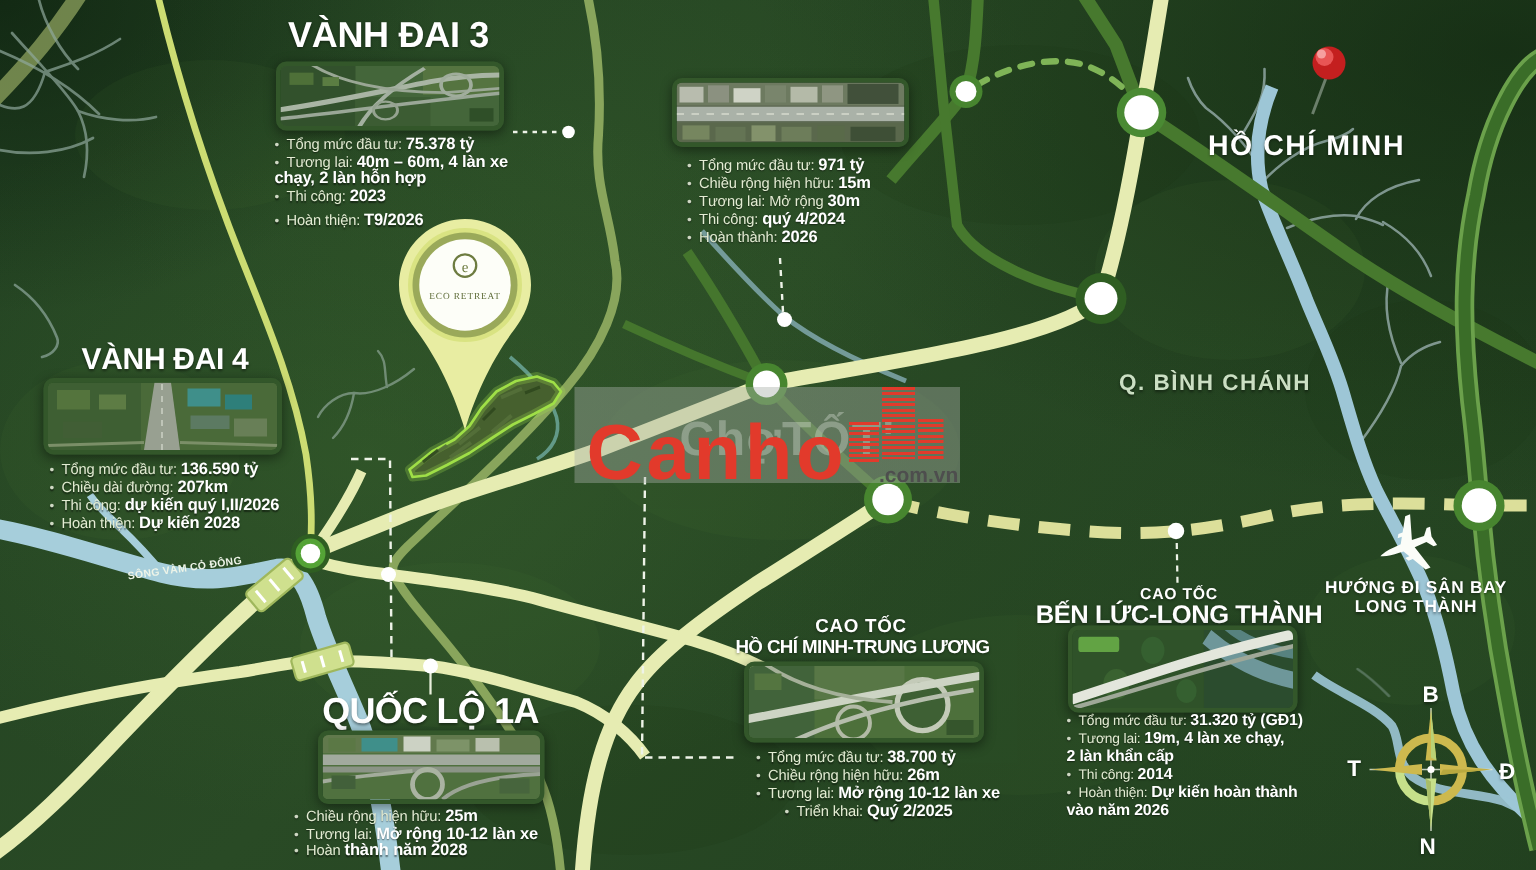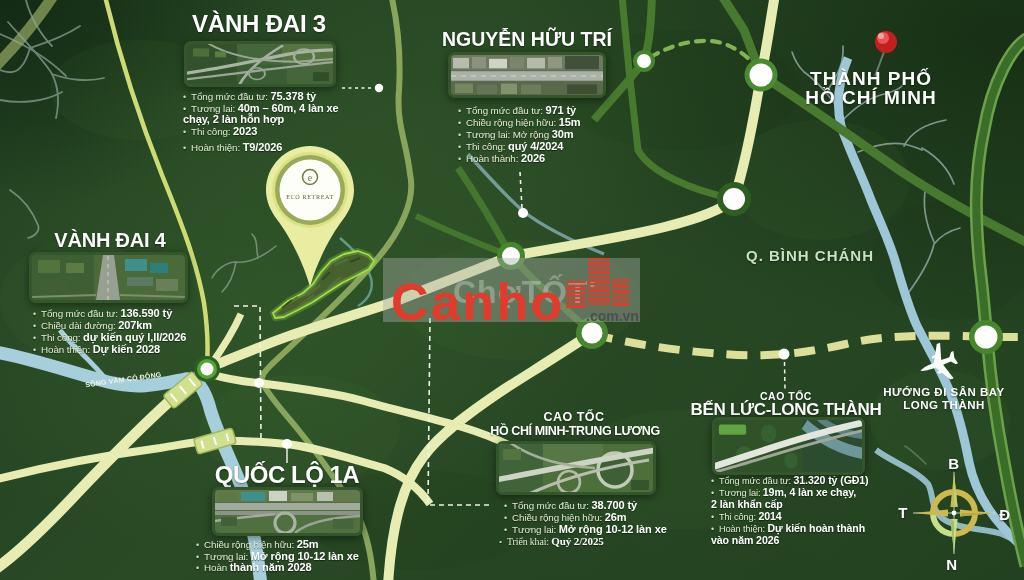--- a/index.html
+++ b/index.html
@@ -262,21 +262,20 @@
  <rect x="126" y="38" width="16" height="12" fill="#2f4f28"></rect>
 </svg>
 </div>
 
 <div class="bl" style="left:183px;top:90px;"><span class="dot">•</span>Tổng mức đầu tư: <b>75.378 tỷ</b></div>
 <div class="bl" style="left:183px;top:101.5px;"><span class="dot">•</span>Tương lai: <b>40m – 60m, 4 làn xe</b></div>
 <div class="bl" style="left:183px;top:113px;"><b>chạy, 2 làn hỗn hợp</b></div>
 <div class="bl" style="left:183px;top:124.5px;"><span class="dot">•</span>Thi công: <b>2023</b></div>
 <div class="bl" style="left:183px;top:141px;text-align:right;"><span class="dot">•</span>Hoàn thiện: <b>T9/2026</b></div>
 
-<div class="ttl" style="left:527px;top:28px;font-size:19.5px;letter-spacing:0;">NGUYỄN HỮU TRÍ</div>
 
 <div class="photo" style="left:448px;top:52px;width:152px;height:40px;">
 <svg width="152" height="40" viewBox="0 0 152 42" preserveAspectRatio="none">
  <rect width="152" height="42" fill="#5f6b55"></rect>
  <rect x="0" y="17" width="152" height="10" fill="#aab2a8"></rect>
  <rect x="0" y="0" width="152" height="16" fill="#6d7a60"></rect>
  <rect x="0" y="28" width="152" height="14" fill="#5a684c"></rect>
  <rect x="2" y="3" width="16" height="11" fill="#b8bcae"></rect>
  <rect x="21" y="2" width="14" height="12" fill="#8b9180"></rect>
  <rect x="38" y="4" width="18" height="10" fill="#cfd3c6"></rect>
@@ -293,21 +292,20 @@
  <line x1="0" y1="22" x2="152" y2="22" stroke="#d6dacd" stroke-width="1" stroke-dasharray="5 5"></line>
 </svg>
 </div>
 
 <div class="bl" style="left:458px;top:104px;"><span class="dot">•</span>Tổng mức đầu tư: <b>971 tỷ</b></div>
 <div class="bl" style="left:458px;top:116px;"><span class="dot">•</span>Chiều rộng hiện hữu: <b>15m</b></div>
 <div class="bl" style="left:458px;top:128px;"><span class="dot">•</span>Tương lai: Mở rộng <b>30m</b></div>
 <div class="bl" style="left:458px;top:140px;"><span class="dot">•</span>Thi công: <b>quý 4/2024</b></div>
 <div class="bl" style="left:458px;top:152px;"><span class="dot">•</span>Hoàn thành: <b>2026</b></div>
 
-<div class="ttl" style="left:871px;top:68px;font-size:19px;letter-spacing:1px;">THÀNH PHỐ</div>
 <div class="ttl" style="left:871px;top:87px;font-size:19px;letter-spacing:1px;">HỒ CHÍ MINH</div>
 
 <div class="ttl" style="left:110px;top:229px;font-size:20px;letter-spacing:-.2px;">VÀNH ĐAI 4</div>
 
 <div class="photo" style="left:29px;top:252px;width:153px;height:45px;">
 <svg width="153" height="45" viewBox="0 0 153 45">
  <rect width="153" height="45" fill="#4a6a39"></rect>
  <rect x="0" y="0" width="62" height="45" fill="#3e5f33"></rect>
  <path d="M64,45 L71,0 L82,0 L88,45 Z" fill="#98a091"></path>
  <line x1="76" y1="45" x2="76" y2="0" stroke="#ccd2c6" stroke-width="1" stroke-dasharray="4 4"></line>
@@ -355,21 +353,21 @@
  <path d="M30,50 C60,36 100,24 150,16" stroke="#b6bead" stroke-width="3.2" fill="none"></path>
  <path d="M10,-2 C30,12 60,22 96,24" stroke="#a5b099" stroke-width="2.6" fill="none"></path>
  <rect x="4" y="5" width="18" height="11" fill="#547540"></rect>
  <rect x="132" y="36" width="18" height="10" fill="#35552c"></rect>
 </svg>
 </div>
 
 <div class="bl" style="left:504px;top:499px;"><span class="dot">•</span>Tổng mức đầu tư: <b>38.700 tỷ</b></div>
 <div class="bl" style="left:504px;top:511px;"><span class="dot">•</span>Chiều rộng hiện hữu: <b>26m</b></div>
 <div class="bl" style="left:504px;top:523px;"><span class="dot">•</span>Tương lai: <b>Mở rộng 10-12 làn xe</b></div>
-<div class="bl" style="left:499px;top:535px;font-family:Liberation Serif, serif;"><span class="dot">•</span>Triển khai: <b>Quý 2/2025</b></div>
+<div class="bl" style="left:523px;top:535px;"><span class="dot">•</span>Triển khai: <b>Quý 2/2025</b></div>
 
 <div class="ttl" style="left:786px;top:390px;font-size:10.5px;">CAO TỐC</div>
 <div class="ttl" style="left:786px;top:400px;font-size:17px;letter-spacing:-.3px;">BẾN LỨC-LONG THÀNH</div>
 
 <div class="photo" style="left:712px;top:417px;width:147px;height:52px;">
 <svg width="147" height="52" viewBox="0 0 151 46" preserveAspectRatio="none">
  <rect width="151" height="46" fill="#2f5229"></rect>
  <rect x="90" y="0" width="61" height="46" fill="#2b4c2e"></rect>
  <path d="M92,4 C108,16 128,26 154,30" stroke="#7aa5ad" stroke-width="10" fill="none" opacity=".85"></path>
  <path d="M104,-4 C116,6 134,12 152,14" stroke="#6b9aa3" stroke-width="6" fill="none" opacity=".7"></path>

